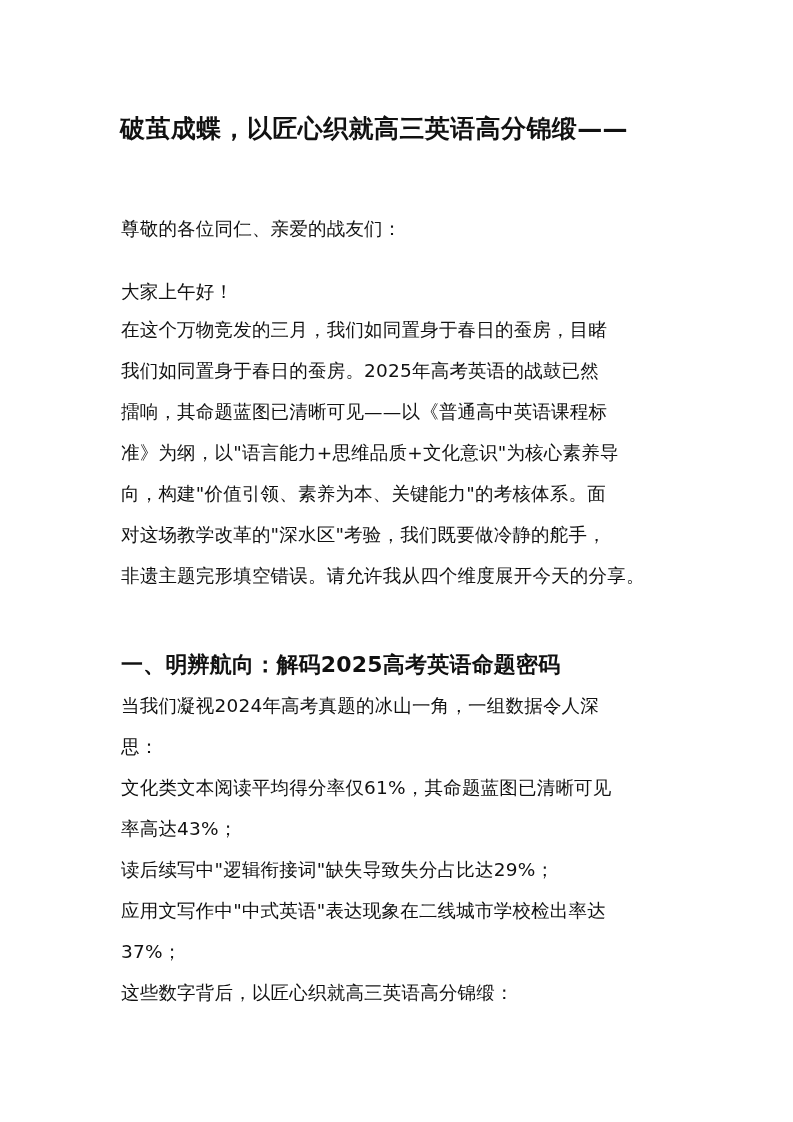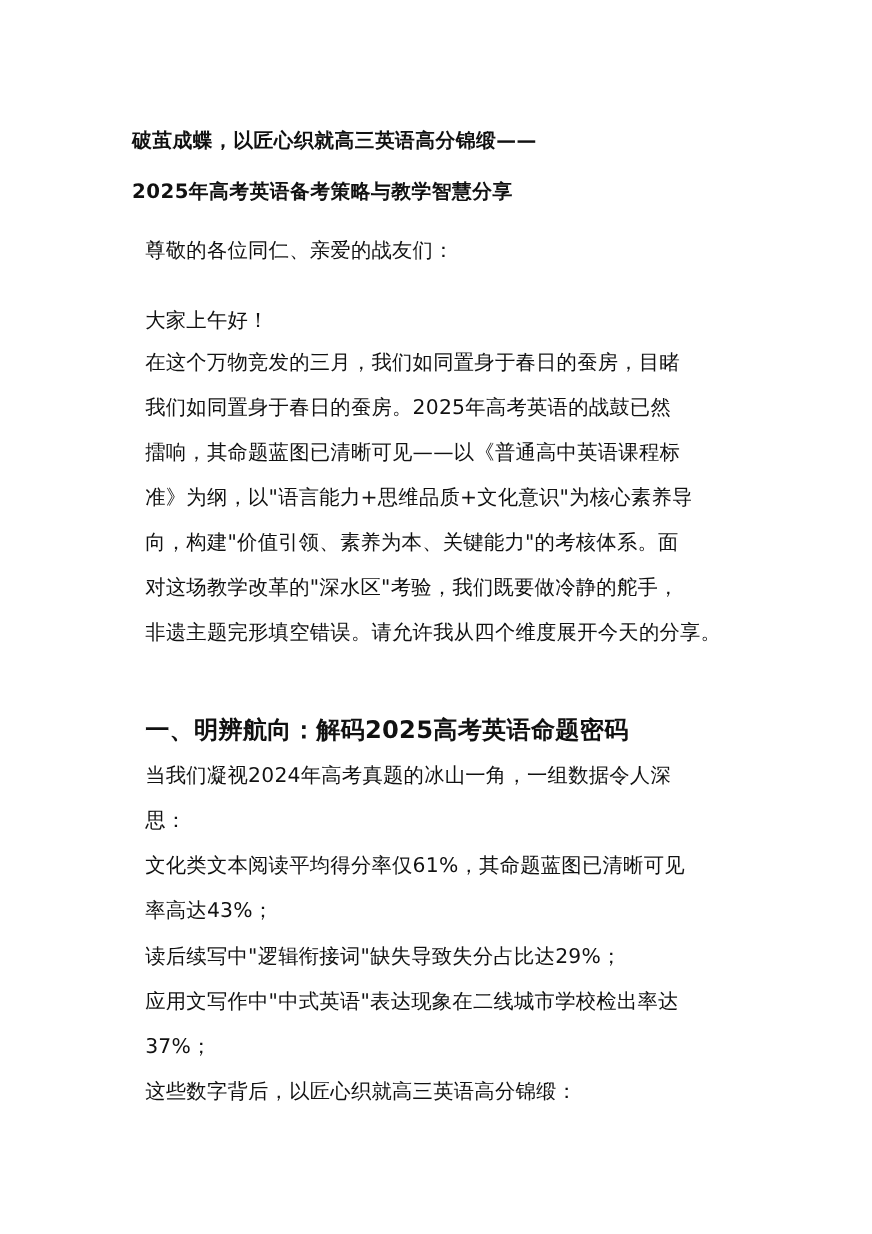--- a/index.html
+++ b/index.html
@@ -1,31 +1,30 @@
 <!DOCTYPE html>
 <html><head>
 <meta charset="utf-8">
 <style>
   html, body { margin: 0; padding: 0; background: #ffffff; }
   body { width: 793px; height: 1122px; position: relative; overflow: hidden;
          font-family: "DejaVu Sans", "Liberation Sans", sans-serif; color: #111; }
   .page { position: absolute; left: 120px; top: 0; width: 560px; }
   .title { position: absolute; left: 0; top: 106px; width: 575px;
-           font-size: 18px; font-weight: bold; line-height: 46px; letter-spacing: 0.4px; }
+           font-size: 25px; font-weight: bold; line-height: 46px; letter-spacing: 0.4px; }
   .title div { white-space: nowrap; }
-  .line { position: absolute; left: 12px; font-size: 18.5px; line-height: 38px; white-space: nowrap; letter-spacing: 0.2px; }
+  .line { position: absolute; left: 1px; font-size: 18.5px; line-height: 38px; white-space: nowrap; letter-spacing: 0.2px; }
   .h2 { font-weight: bold; font-size: 22px; }
 </style>
 </head>
 <body>
 
 <div class="page">
   <div class="title">
     <div>破茧成蝶，以匠心织就高三英语高分锦缎——</div>
-    <div>2025年高考英语备考策略与教学智慧分享</div>
   </div>
 
   <div class="line" style="top:210px">尊敬的各位同仁、亲爱的战友们：</div>
 
   <div class="line" style="top:273px">大家上午好！</div>
 
   <div class="line" style="top:311px">在这个万物竞发的三月，我们如同置身于春日的蚕房，目睹</div>
   <div class="line" style="top:352px">我们如同置身于春日的蚕房。2025年高考英语的战鼓已然</div>
   <div class="line" style="top:393px">擂响，其命题蓝图已清晰可见——以《普通高中英语课程标</div>
   <div class="line" style="top:434px">准》为纲，以"语言能力+思维品质+文化意识"为核心素养导</div>

